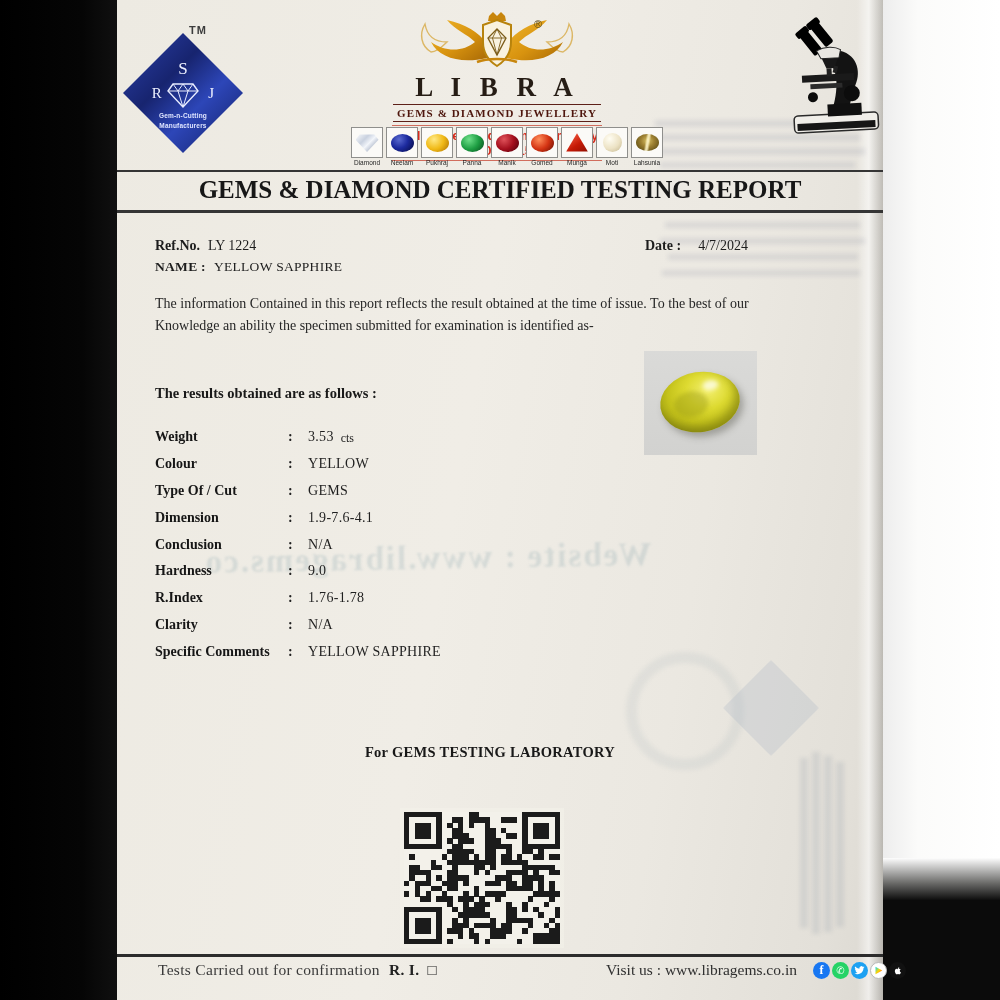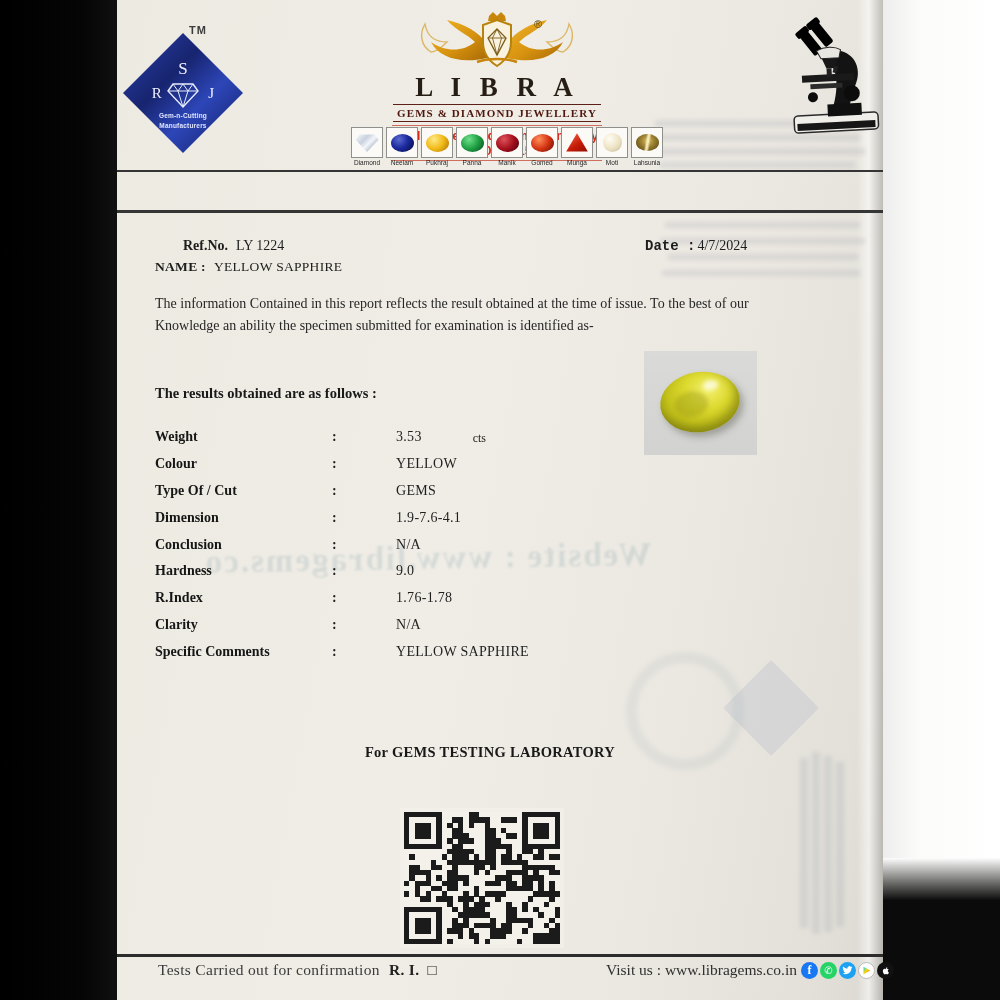--- a/index.html
+++ b/index.html
@@ -68,45 +68,45 @@
 
   
   .rule{position:absolute;left:117px;width:766px;background:#353535;}
   .rule.r1{top:170px;height:2px;}
   .rule.r2{top:210px;height:2.5px;}
   .rule.r3{top:954px;height:2.5px;background:#2c2c2c;}
   .title{position:absolute;left:117px;top:176px;width:766px;text-align:center;
          font:bold 25px "Liberation Serif",serif;color:#171717;}
 
   
-  .refline{position:absolute;left:155px;top:238px;font-size:14px;color:#1d1d1d;margin-left:28px;}
+  .refline{position:absolute;left:155px;top:238px;font-size:14px;color:#1d1d1d;}
   .refline b{margin-right:8px;}
   .dateline{position:absolute;left:645px;top:238px;font-size:14px;color:#1d1d1d;}
-  .dateline b{margin-right:2px;font-family:Liberation Mono, monospace;}
+  .dateline b{margin-right:17px;}
   .nameline{position:absolute;left:155px;top:259px;font-size:13.5px;color:#1d1d1d;letter-spacing:.3px;}
   .nameline b{margin-right:8px;}
 
   .para{position:absolute;left:155px;top:293px;width:660px;font-size:14px;line-height:22px;color:#262626;}
   .results-heading{position:absolute;left:155px;top:385px;font:bold 14.5px "Liberation Serif",serif;color:#191919;}
 
   
   .photo{position:absolute;left:644px;top:351px;width:113px;height:104px;
          background:linear-gradient(to bottom,#dadad8 0%,#d2d2d0 100%);}
   .stone{position:absolute;left:16px;top:21px;width:80px;height:60px;border-radius:50%;
          transform:rotate(-9deg);
          background:radial-gradient(ellipse at 62% 32%,#f3ef6e 0%,#ddda30 32%,#c4c21b 58%,#9c9c12 84%,#7d7d0e 100%);
          box-shadow:3px 5px 7px rgba(60,60,50,.35), inset -4px -6px 10px rgba(90,90,10,.45);}
   .stone::after{content:"";position:absolute;left:56%;top:16%;width:16px;height:10px;border-radius:50%;
          background:rgba(255,255,245,.75);filter:blur(2px);}
   .stone::before{content:"";position:absolute;left:18%;top:30%;width:34px;height:26px;border-radius:50%;
          background:rgba(150,150,20,.4);filter:blur(2px);}
 
   
   .results{position:absolute;left:155px;top:429px;width:480px;}
-  .rrow{display:flex;height:26.9px;align-items:flex-start;font-size:14px;color:#1f1f1f;gap:44px;}
+  .rrow{display:flex;height:26.9px;align-items:flex-start;font-size:14px;color:#1f1f1f;}
   .rrow .lab{width:133px;font-weight:bold;color:#161616;}
   .rrow .col{width:20px;font-weight:bold;}
   .rrow .val{letter-spacing:.3px;}
   .rrow .unit{font-size:12px;margin-left:7px;position:relative;top:2px;}
 
   
   .wm{position:absolute;left:140px;top:540px;width:575px;text-align:center;
       font:bold 33px "Liberation Serif",serif;letter-spacing:2px;color:rgba(140,165,172,.26);
       transform:scaleX(-1) rotate(1deg);filter:blur(1.2px);white-space:nowrap;}
   .ghost-circle{position:absolute;left:626px;top:652px;width:96px;height:96px;border-radius:50%;
@@ -133,21 +133,21 @@
   .signature{position:absolute;left:330px;top:744px;width:320px;text-align:center;
              font:bold 14.5px "Liberation Serif",serif;color:#181818;letter-spacing:.3px;}
   .qr{position:absolute;left:404px;top:812px;width:156px;height:132px;background:#f3f1ea;
       box-shadow:0 0 0 4px rgba(243,241,234,.6);}
   .qr svg{display:block;}
 
   
   .foot-left{position:absolute;left:158px;top:961px;font-size:15.5px;color:#3a3a3a;letter-spacing:.3px;}
   .foot-left b{color:#222;}
   .foot-left .box{display:inline-block;margin-left:4px;font-size:15px;color:#222;}
-  .foot-right{position:absolute;left:606px;top:961px;font-size:15.5px;color:#303030;display:flex;align-items:center;}
+  .foot-right{position:absolute;left:606px;top:961px;font-size:15.5px;color:#303030;display:flex;align-items:center;gap:12px;}
   .icons{display:flex;margin-left:4px;gap:2px;}
   .sicon{width:17px;height:17px;border-radius:50%;display:flex;align-items:center;justify-content:center;overflow:hidden;}
   .sicon.fb{background:#1877f2;color:#fff;font:bold 12px "Liberation Serif",serif;}
   .sicon.wa{background:#25d366;color:#fff;font:10px "DejaVu Sans",sans-serif;}
   .sicon.tw{background:#1da1f2;}
   .sicon.gp{background:#fff;border:1px solid #b9b9b9;box-sizing:border-box;}
   .sicon.ap{background:#111;}
 </style>
 </head>
 <body>
@@ -285,20 +285,21 @@
     </div>
     <div class="gem-cell">
       <div class="gem-box">
           <div class="gem"></div>
         </div>
       <div class="gem-label">Lahsunia</div>
     </div>
   </div>
 
   <div class="rule r1"></div>
+  <div class="title">GEMS &amp; DIAMOND CERTIFIED TESTING REPORT</div>
   <div class="rule r2"></div>
 
   <div class="refline">
     <b>Ref.No.</b><span>LY 1224</span>
   </div>
   <div class="dateline">
     <b>Date :</b><span>4/7/2024</span>
   </div>
   <div class="nameline">
     <b>NAME :</b><span>YELLOW SAPPHIRE</span>

